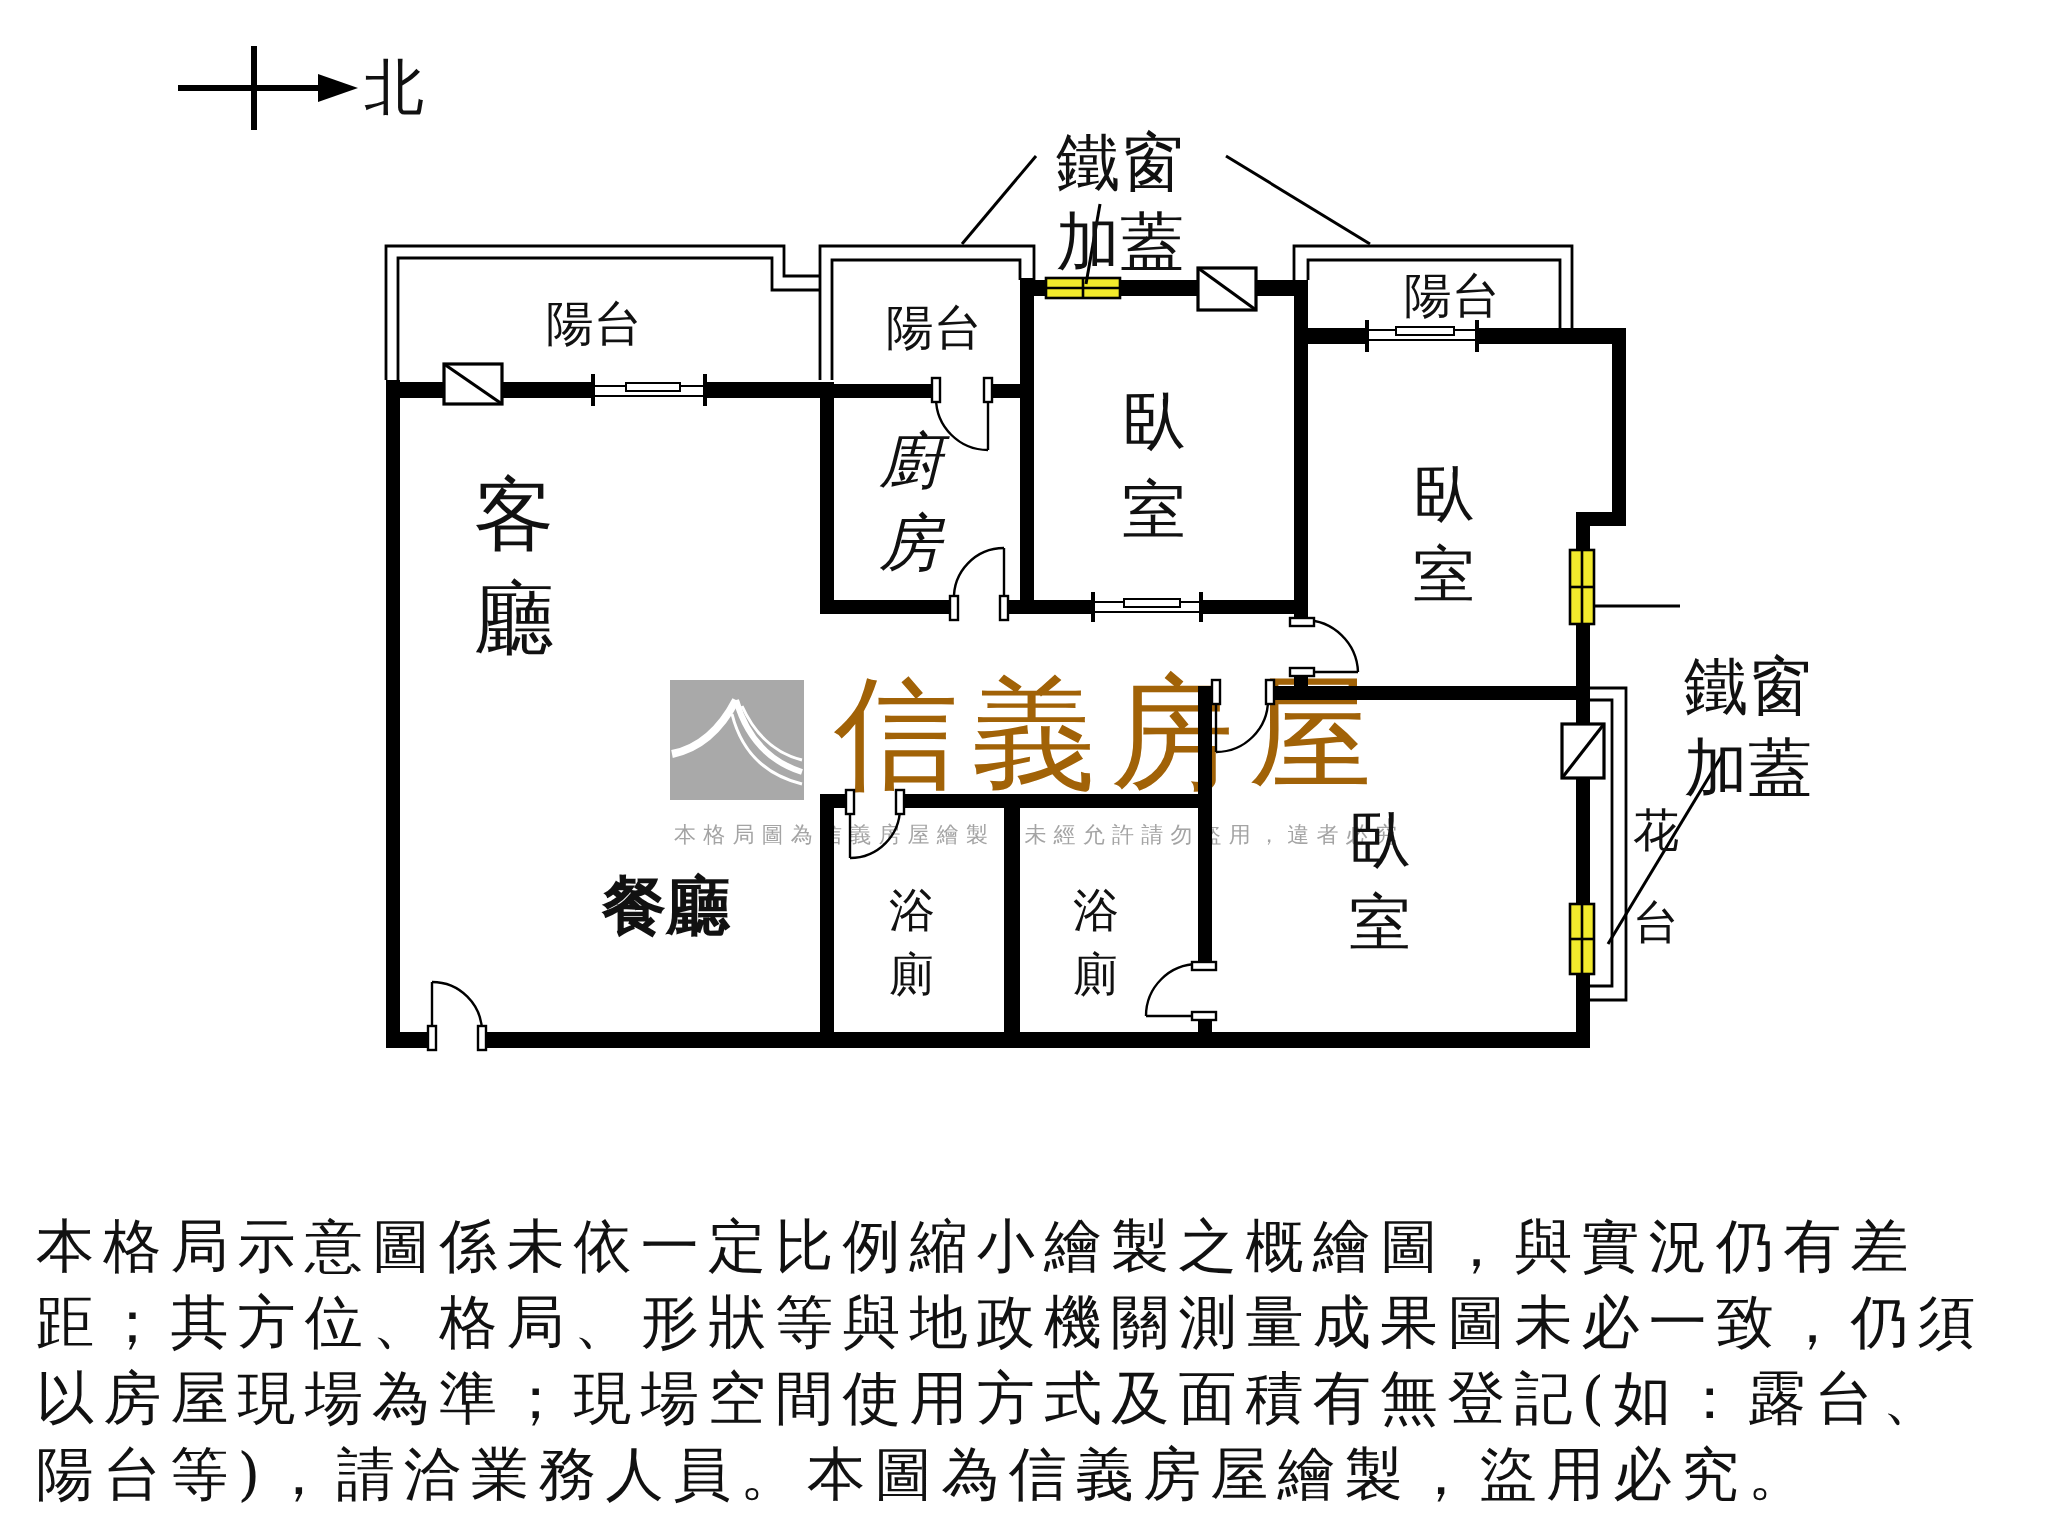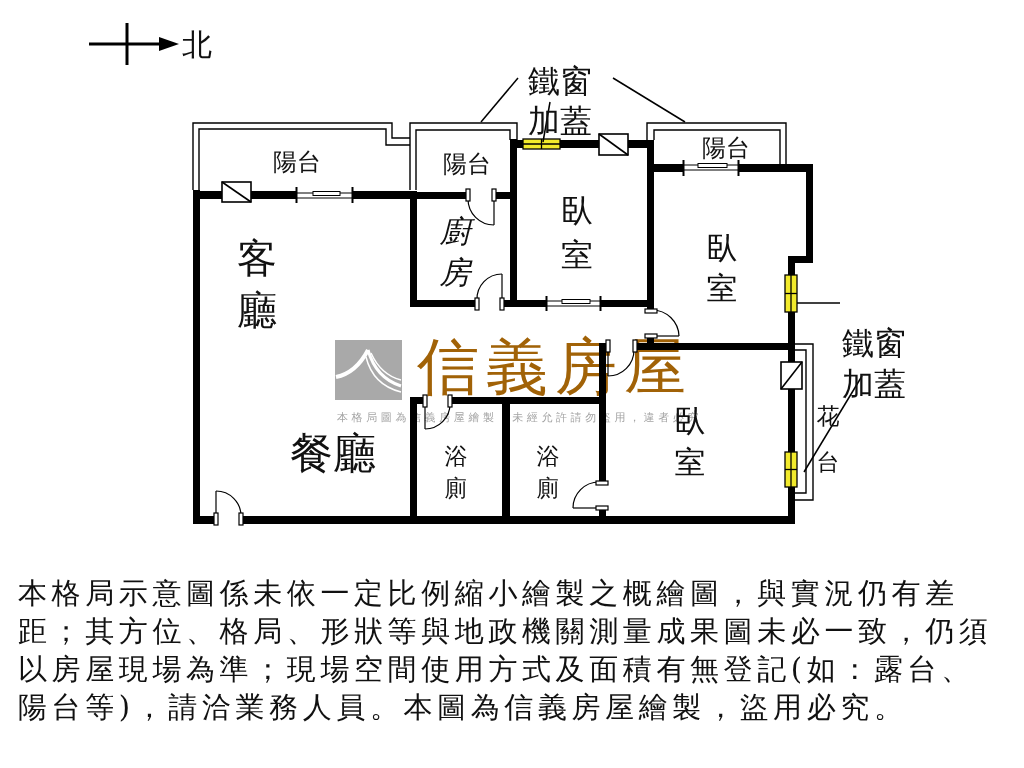--- a/index.html
+++ b/index.html
@@ -32,21 +32,21 @@
       transform: translateX(-50%);
       text-align: center;
       word-break: break-all;
       color: #111111;
     }
     .v1 { width: 1.05em; }
     .v2 { width: 2.05em; margin-top: 37px; }
     .h  { white-space: nowrap; }
     .disclaimer {
       position: absolute; z-index: 3;
-      left: 18px; top: 574px;
+      left: 18px; top: 604px;
       font-size: 29px; line-height: 38px; letter-spacing: 4.6px;
       color: #111111; white-space: nowrap;
     }
     .disclaimer div { height: 38px; }
   </style>
 </head>
 <body>
 
 <div id="canvas">
 
@@ -225,21 +225,21 @@
 
   <div class="lbl h" style="left:297px; top:147px; font-size:24px; line-height:30px;">陽台</div>
   <div class="lbl h" style="left:467px; top:149px; font-size:24px; line-height:30px;">陽台</div>
   <div class="lbl h" style="left:726px; top:133px; font-size:24px; line-height:30px;">陽台</div>
 
   <div class="lbl v1" style="left:256px; top:232px; font-size:40px; line-height:52px;text-align:right;">客廳</div>
   <div class="lbl v1" style="left:455px; top:211px; font-size:31px; line-height:41px;font-style:italic;">廚房</div>
   <div class="lbl v1" style="left:577px; top:188px; font-size:32px; line-height:45px;">臥室</div>
   <div class="lbl v1" style="left:722px; top:227px; font-size:31px; line-height:41px;">臥室</div>
   <div class="lbl v1" style="left:690px; top:399px; font-size:31px; line-height:42px;">臥室</div>
-  <div class="lbl h" style="left:333px; top:429px; font-size:43px; line-height:48px;">餐廳</div>
+  <div class="lbl h" style="left:333px; top:429px; font-size:32px; line-height:48px;font-weight:bold;">餐廳</div>
   <div class="lbl v1" style="left:456px; top:440px; font-size:23px; line-height:32px;">浴廁</div>
   <div class="lbl v1" style="left:548px; top:440px; font-size:23px; line-height:32px;">浴廁</div>
   <div class="lbl v1" style="left:828px; top:393px; font-size:23px; line-height:46px;">花台</div>
 
   <div class="disclaimer">
     <div>本格局示意圖係未依一定比例縮小繪製之概繪圖，與實況仍有差</div>
     <div>距；其方位、格局、形狀等與地政機關測量成果圖未必一致，仍須</div>
     <div>以房屋現場為準；現場空間使用方式及面積有無登記(如：露台、</div>
     <div>陽台等)，請洽業務人員。本圖為信義房屋繪製，盜用必究。</div>
   </div>

